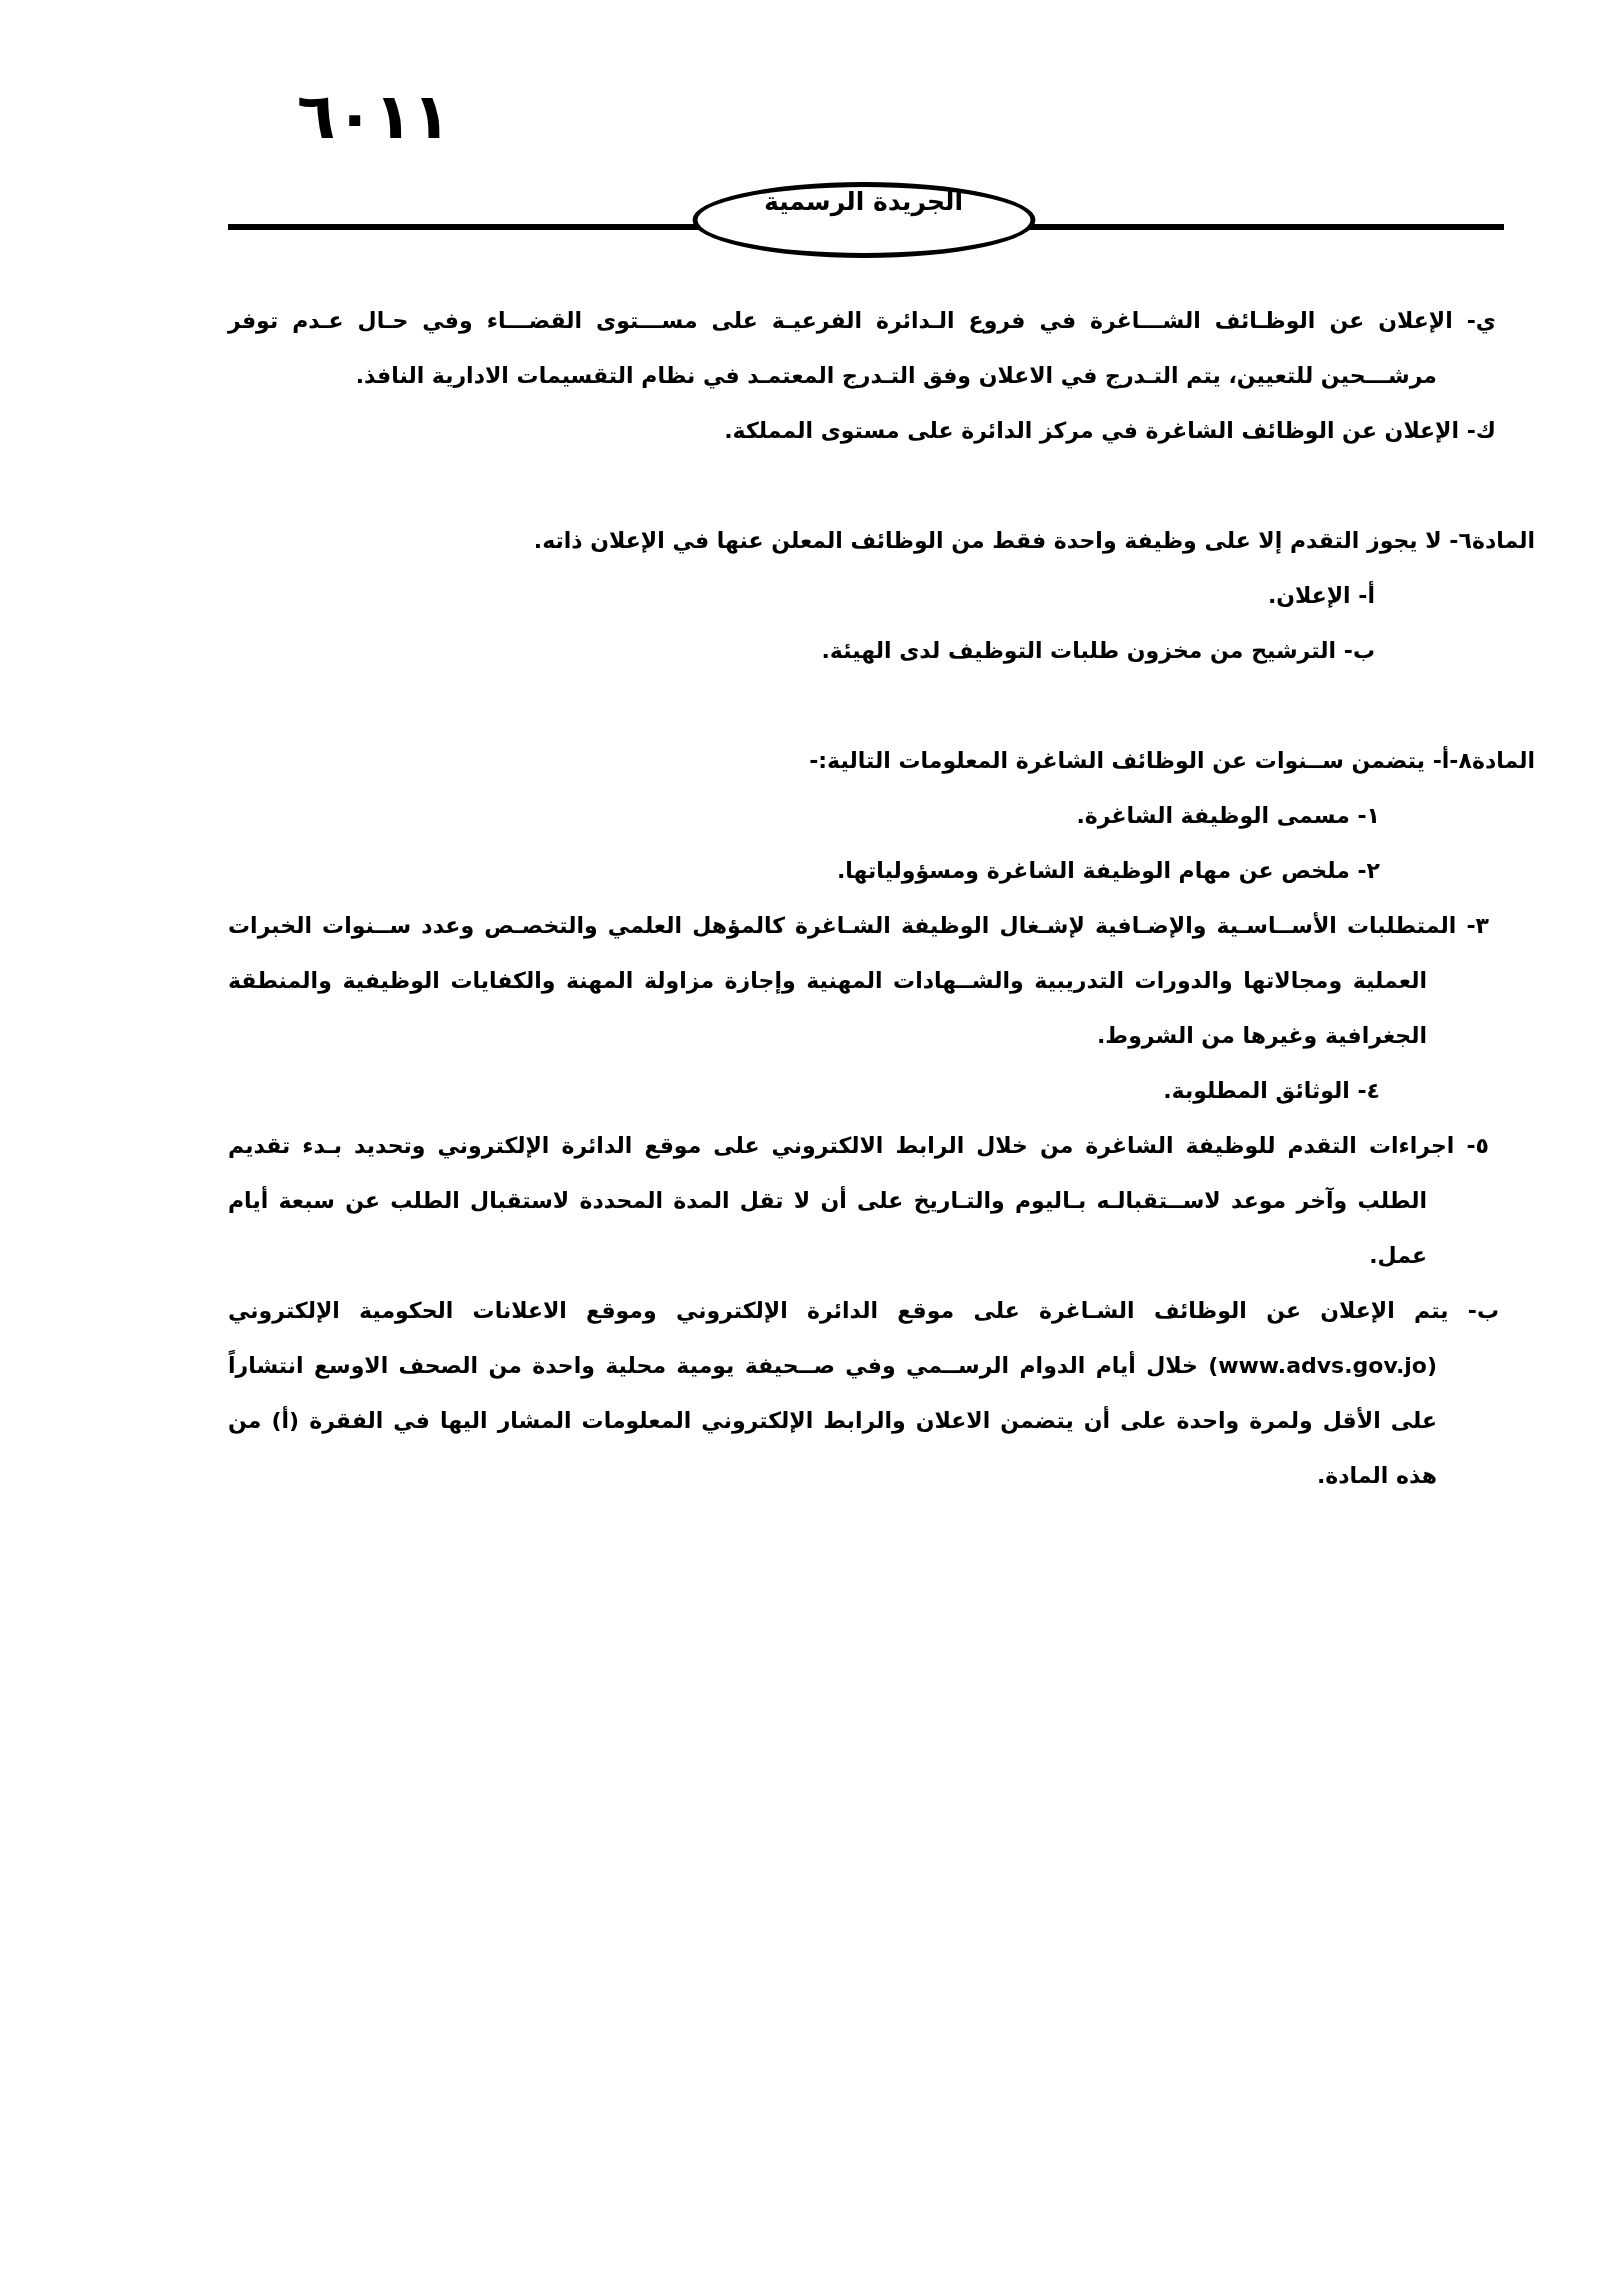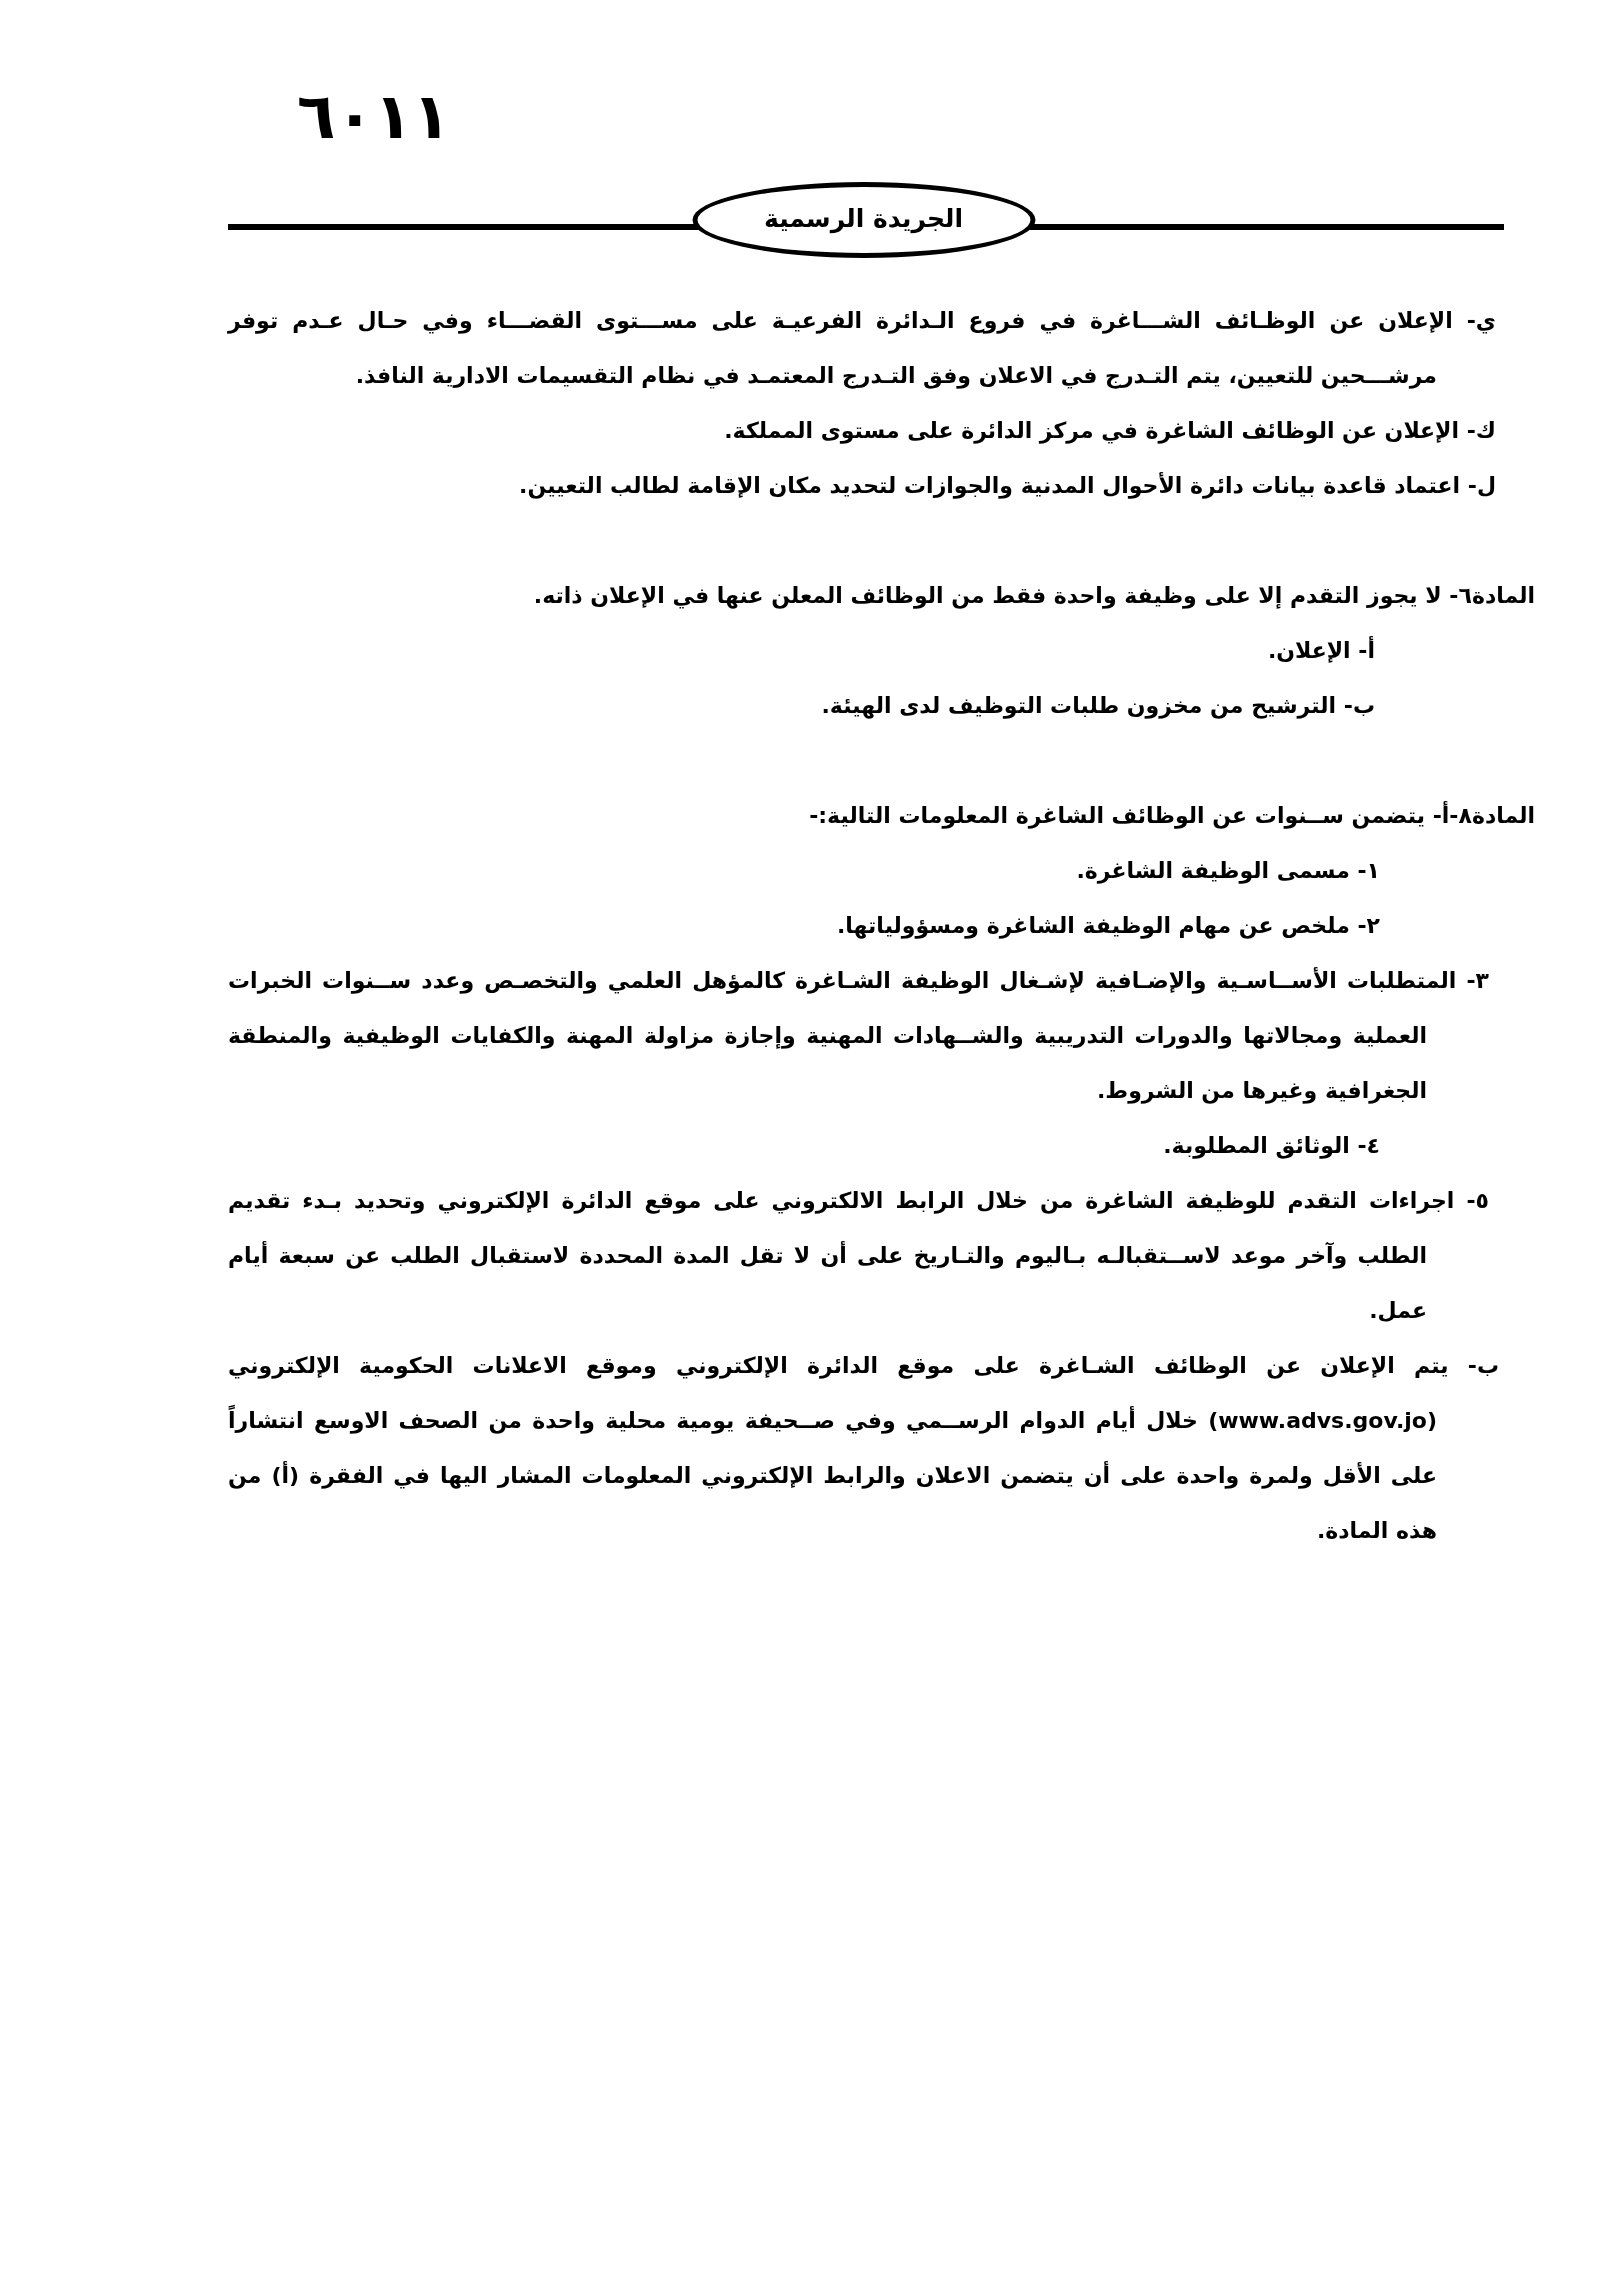--- a/index.html
+++ b/index.html
@@ -44,21 +44,21 @@
     position: absolute;
     top: 174px;
     left: 50%;
     transform: translateX(-50%);
     width: 343px;
     height: 76px;
     background: #ffffff;
     border: 5.2px solid #000000;
     border-radius: 50%;
     display: flex;
-    align-items: center;
+    align-items: flex-start;
     justify-content: center;
     z-index: 2;
   }
   .title-ellipse span {
     font-size: 25px;
     padding-bottom: 2.6px;
   }
 
   
   .doc-body {
@@ -98,21 +98,20 @@
 
   <div class="header-rule"></div>
 
   <div class="title-ellipse">
     <span>الجريدة الرسمية</span>
   </div>
 
   <div class="doc-body">
       <p class="para letter-item-long">ي- الإعلان عن الوظـائف الشـــاغرة في فروع الـدائرة الفرعيـة على مســـتوى القضـــاء وفي حـال عـدم توفر مرشـــحين للتعيين، يتم التـدرج في الاعلان وفق التـدرج المعتمـد في نظام التقسيمات الادارية النافذ.</p>
       <p class="para letter-item">ك- الإعلان عن الوظائف الشاغرة في مركز الدائرة على مستوى المملكة.</p>
-      <p class="para letter-item">ل- اعتماد قاعدة بيانات دائرة الأحوال المدنية والجوازات لتحديد مكان الإقامة لطالب التعيين.</p>
       <p class="para article gap">المادة٦- لا يجوز التقدم إلا على وظيفة واحدة فقط من الوظائف المعلن عنها في الإعلان ذاته.</p>
       <p class="para sub-item">أ- الإعلان.</p>
       <p class="para sub-item">ب- الترشيح من مخزون طلبات التوظيف لدى الهيئة.</p>
       <p class="para article gap">المادة٨-أ- يتضمن ســنوات عن الوظائف الشاغرة المعلومات التالية:-</p>
       <p class="para number-item">١- مسمى الوظيفة الشاغرة.</p>
       <p class="para number-item">٢- ملخص عن مهام الوظيفة الشاغرة ومسؤولياتها.</p>
       <p class="para number-item-long">٣- المتطلبات الأســاسـية والإضـافية لإشـغال الوظيفة الشـاغرة كالمؤهل العلمي والتخصـص وعدد ســنوات الخبرات العملية ومجالاتها والدورات التدريبية والشــهادات المهنية وإجازة مزاولة المهنة والكفايات الوظيفية والمنطقة الجغرافية وغيرها من الشروط.</p>
       <p class="para number-item">٤- الوثائق المطلوبة.</p>
       <p class="para number-item-long">٥- اجراءات التقدم للوظيفة الشاغرة من خلال الرابط الالكتروني على موقع الدائرة الإلكتروني وتحديد بـدء تقديم الطلب وآخر موعد لاســتقبالـه بـاليوم والتـاريخ على أن لا تقل المدة المحددة لاستقبال الطلب عن سبعة أيام عمل.</p>
       <p class="para letter-item-wide">ب- يتم الإعلان عن الوظائف الشـاغرة على موقع الدائرة الإلكتروني وموقع الاعلانات الحكومية الإلكتروني (www.advs.gov.jo) خلال أيام الدوام الرســمي وفي صــحيفة يومية محلية واحدة من الصحف الاوسع انتشاراً على الأقل ولمرة واحدة على أن يتضمن الاعلان والرابط الإلكتروني المعلومات المشار اليها في الفقرة (أ) من هذه المادة.</p>

